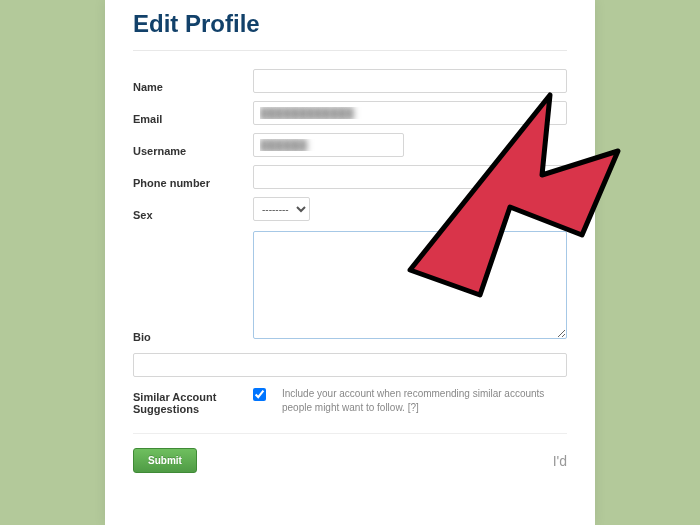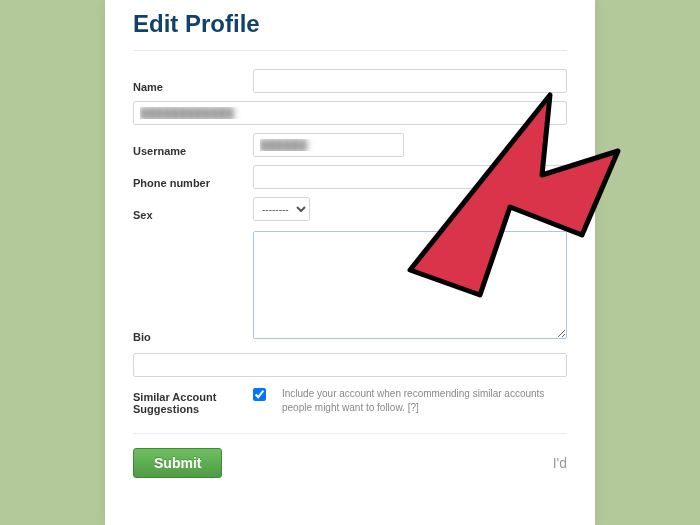--- a/index.html
+++ b/index.html
@@ -91,25 +91,25 @@
     display: flex;
     justify-content: space-between;
     align-items: center;
     border-top: 1px solid #eee;
     padding-top: 14px;
   }
   .submit-btn {
     background: #5aa84e;
     background: linear-gradient(#6fbf5f, #4f9b45);
     color: #fff;
-    font-size: 14px;
+    font-size: 10px;
     font-weight: 700;
     border: 1px solid #3f8a36;
     border-radius: 3px;
-    padding: 6px 20px;
+    padding: 6px 14px;
     cursor: pointer;
     text-shadow: 0 -1px 0 rgba(0,0,0,0.2);
   }
   .truncated {
     font-size: 14px;
     color: #999;
   }
   .arrow {
     position: absolute;
     left: 350px;
@@ -125,20 +125,21 @@
   <h1 class="title">Edit Profile</h1>
 
   <div class="row dense">
     <div class="label">Name</div>
     <div class="field">
       <input type="text" class="text-input" value="" style="">
     </div>
   </div>
 
   <div class="row dense">
+    <div class="label">Email</div>
     <div class="field">
       <input type="text" class="text-input blurred" value="████████████" style="">
     </div>
   </div>
 
   <div class="row dense">
     <div class="label">Username</div>
     <div class="field">
       <input type="text" class="text-input blurred" style="width: 48%;" value="██████">
     </div>

